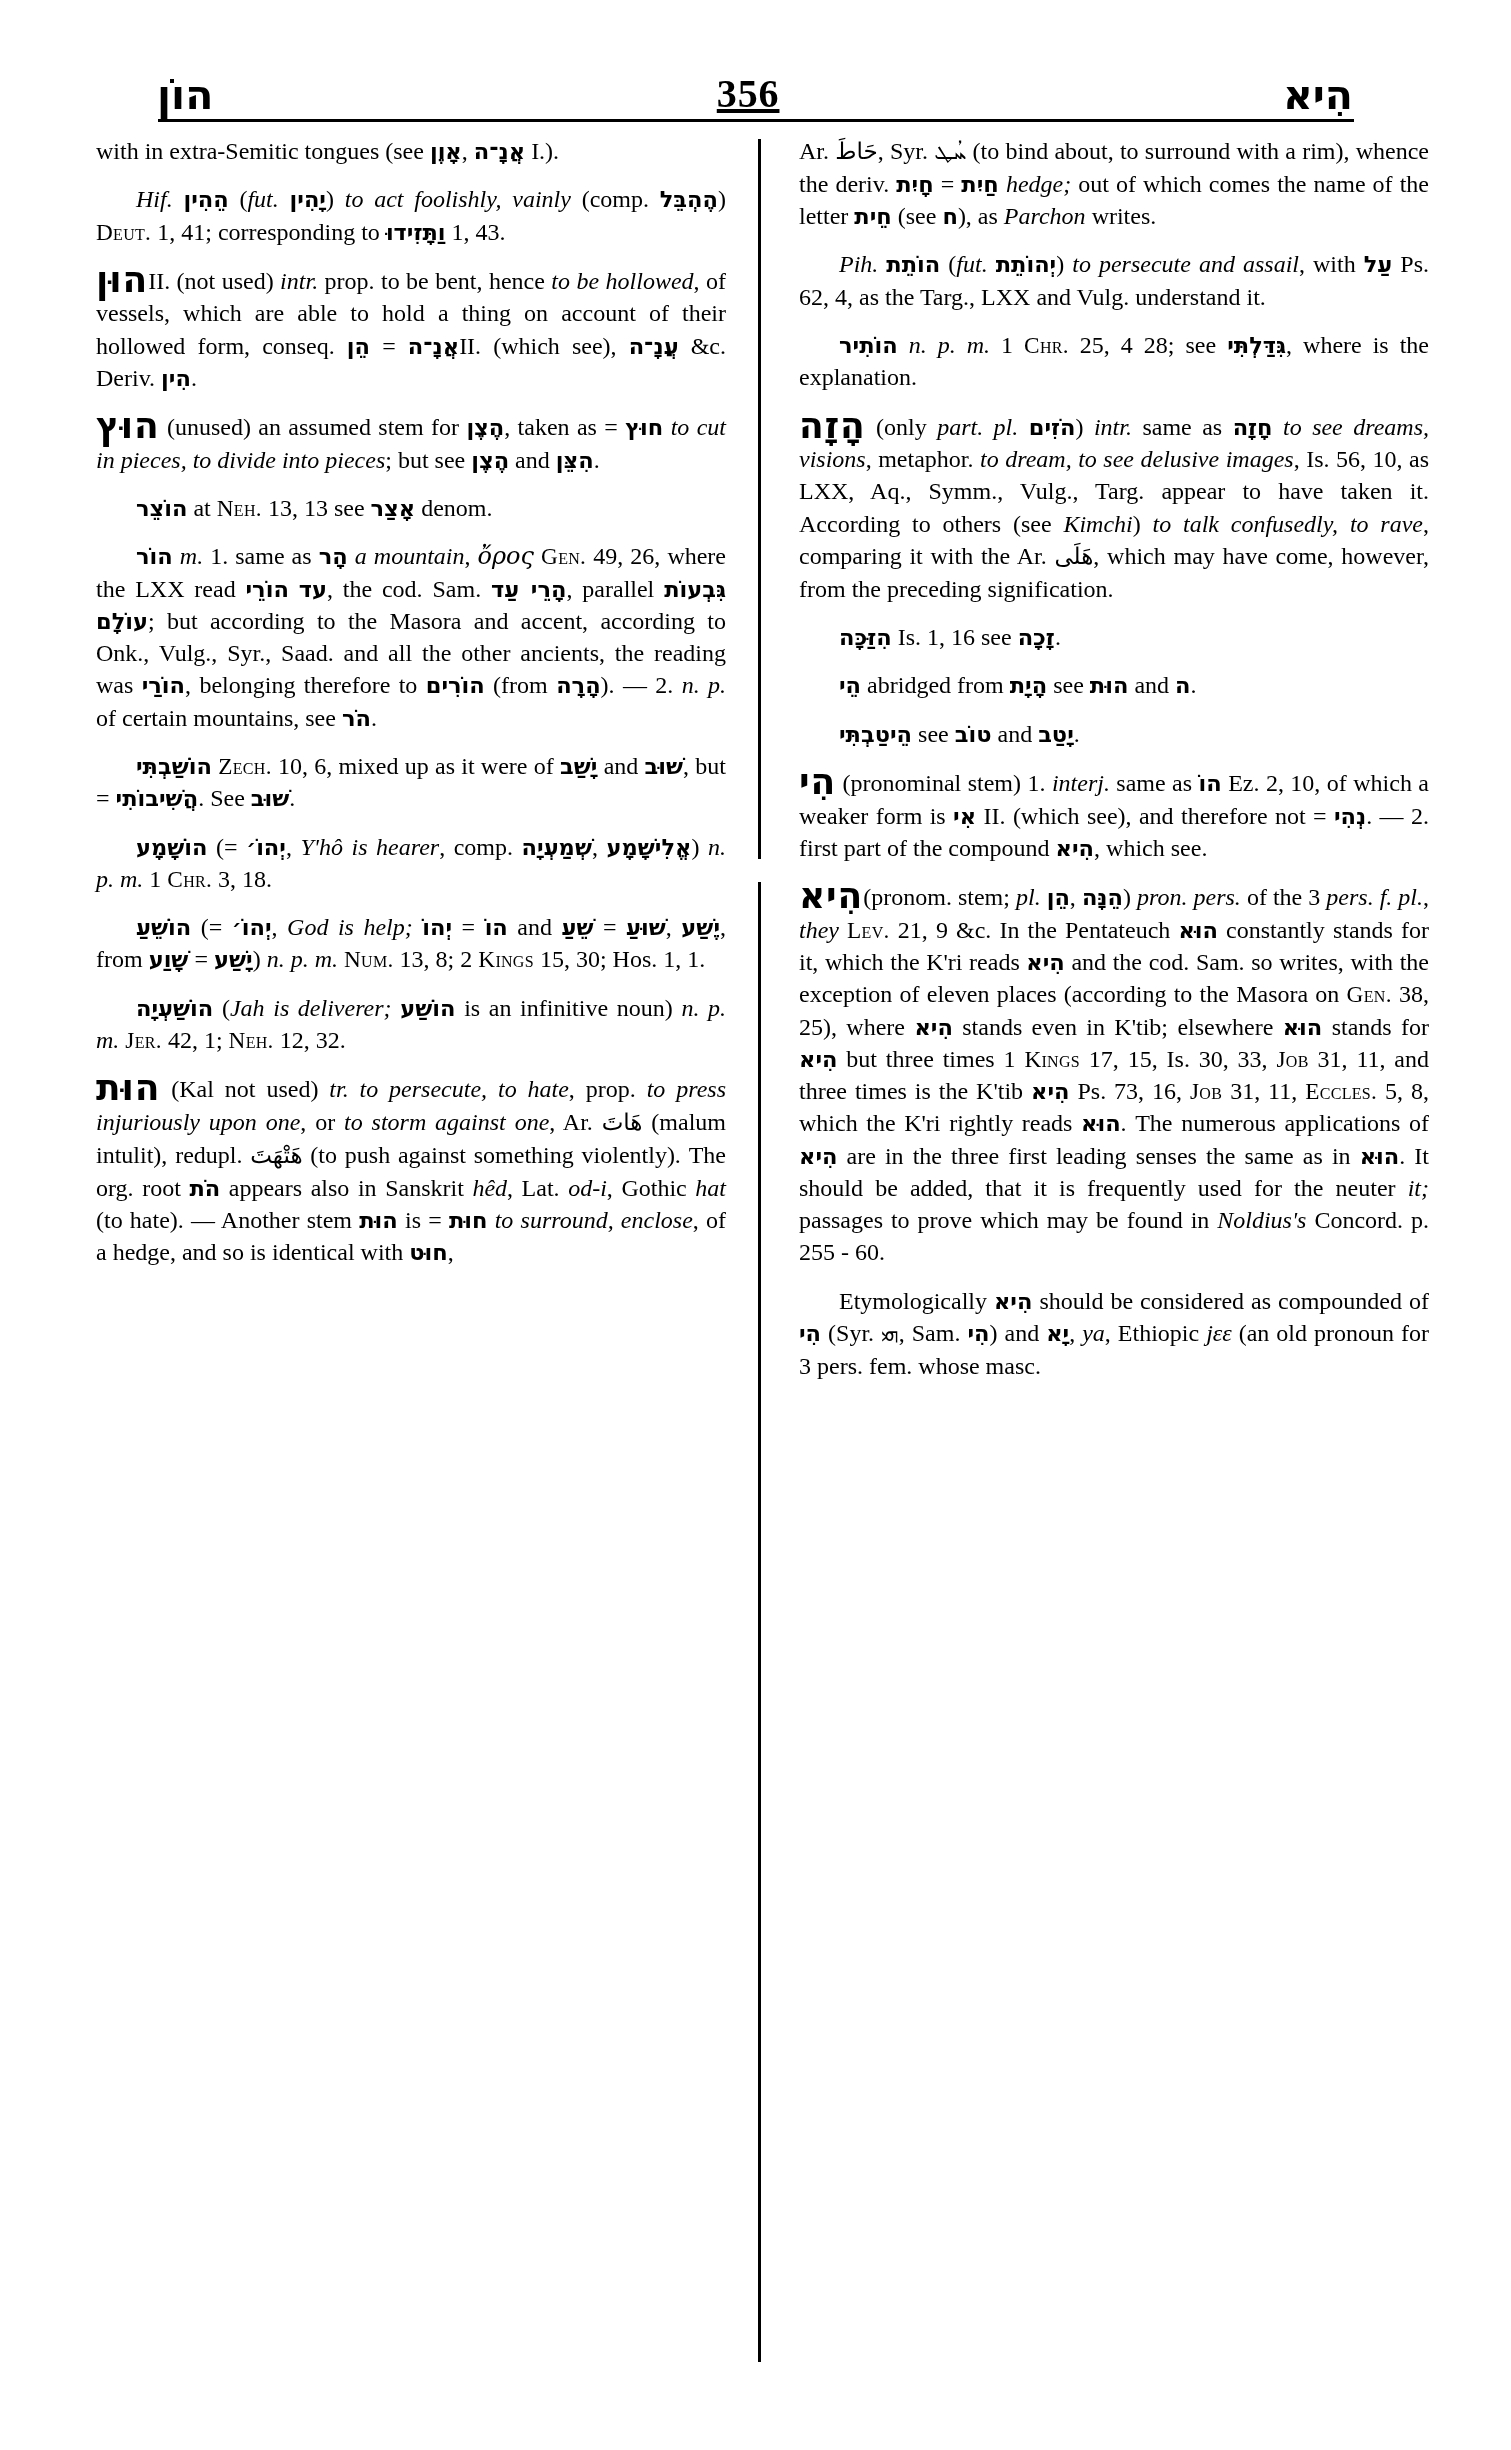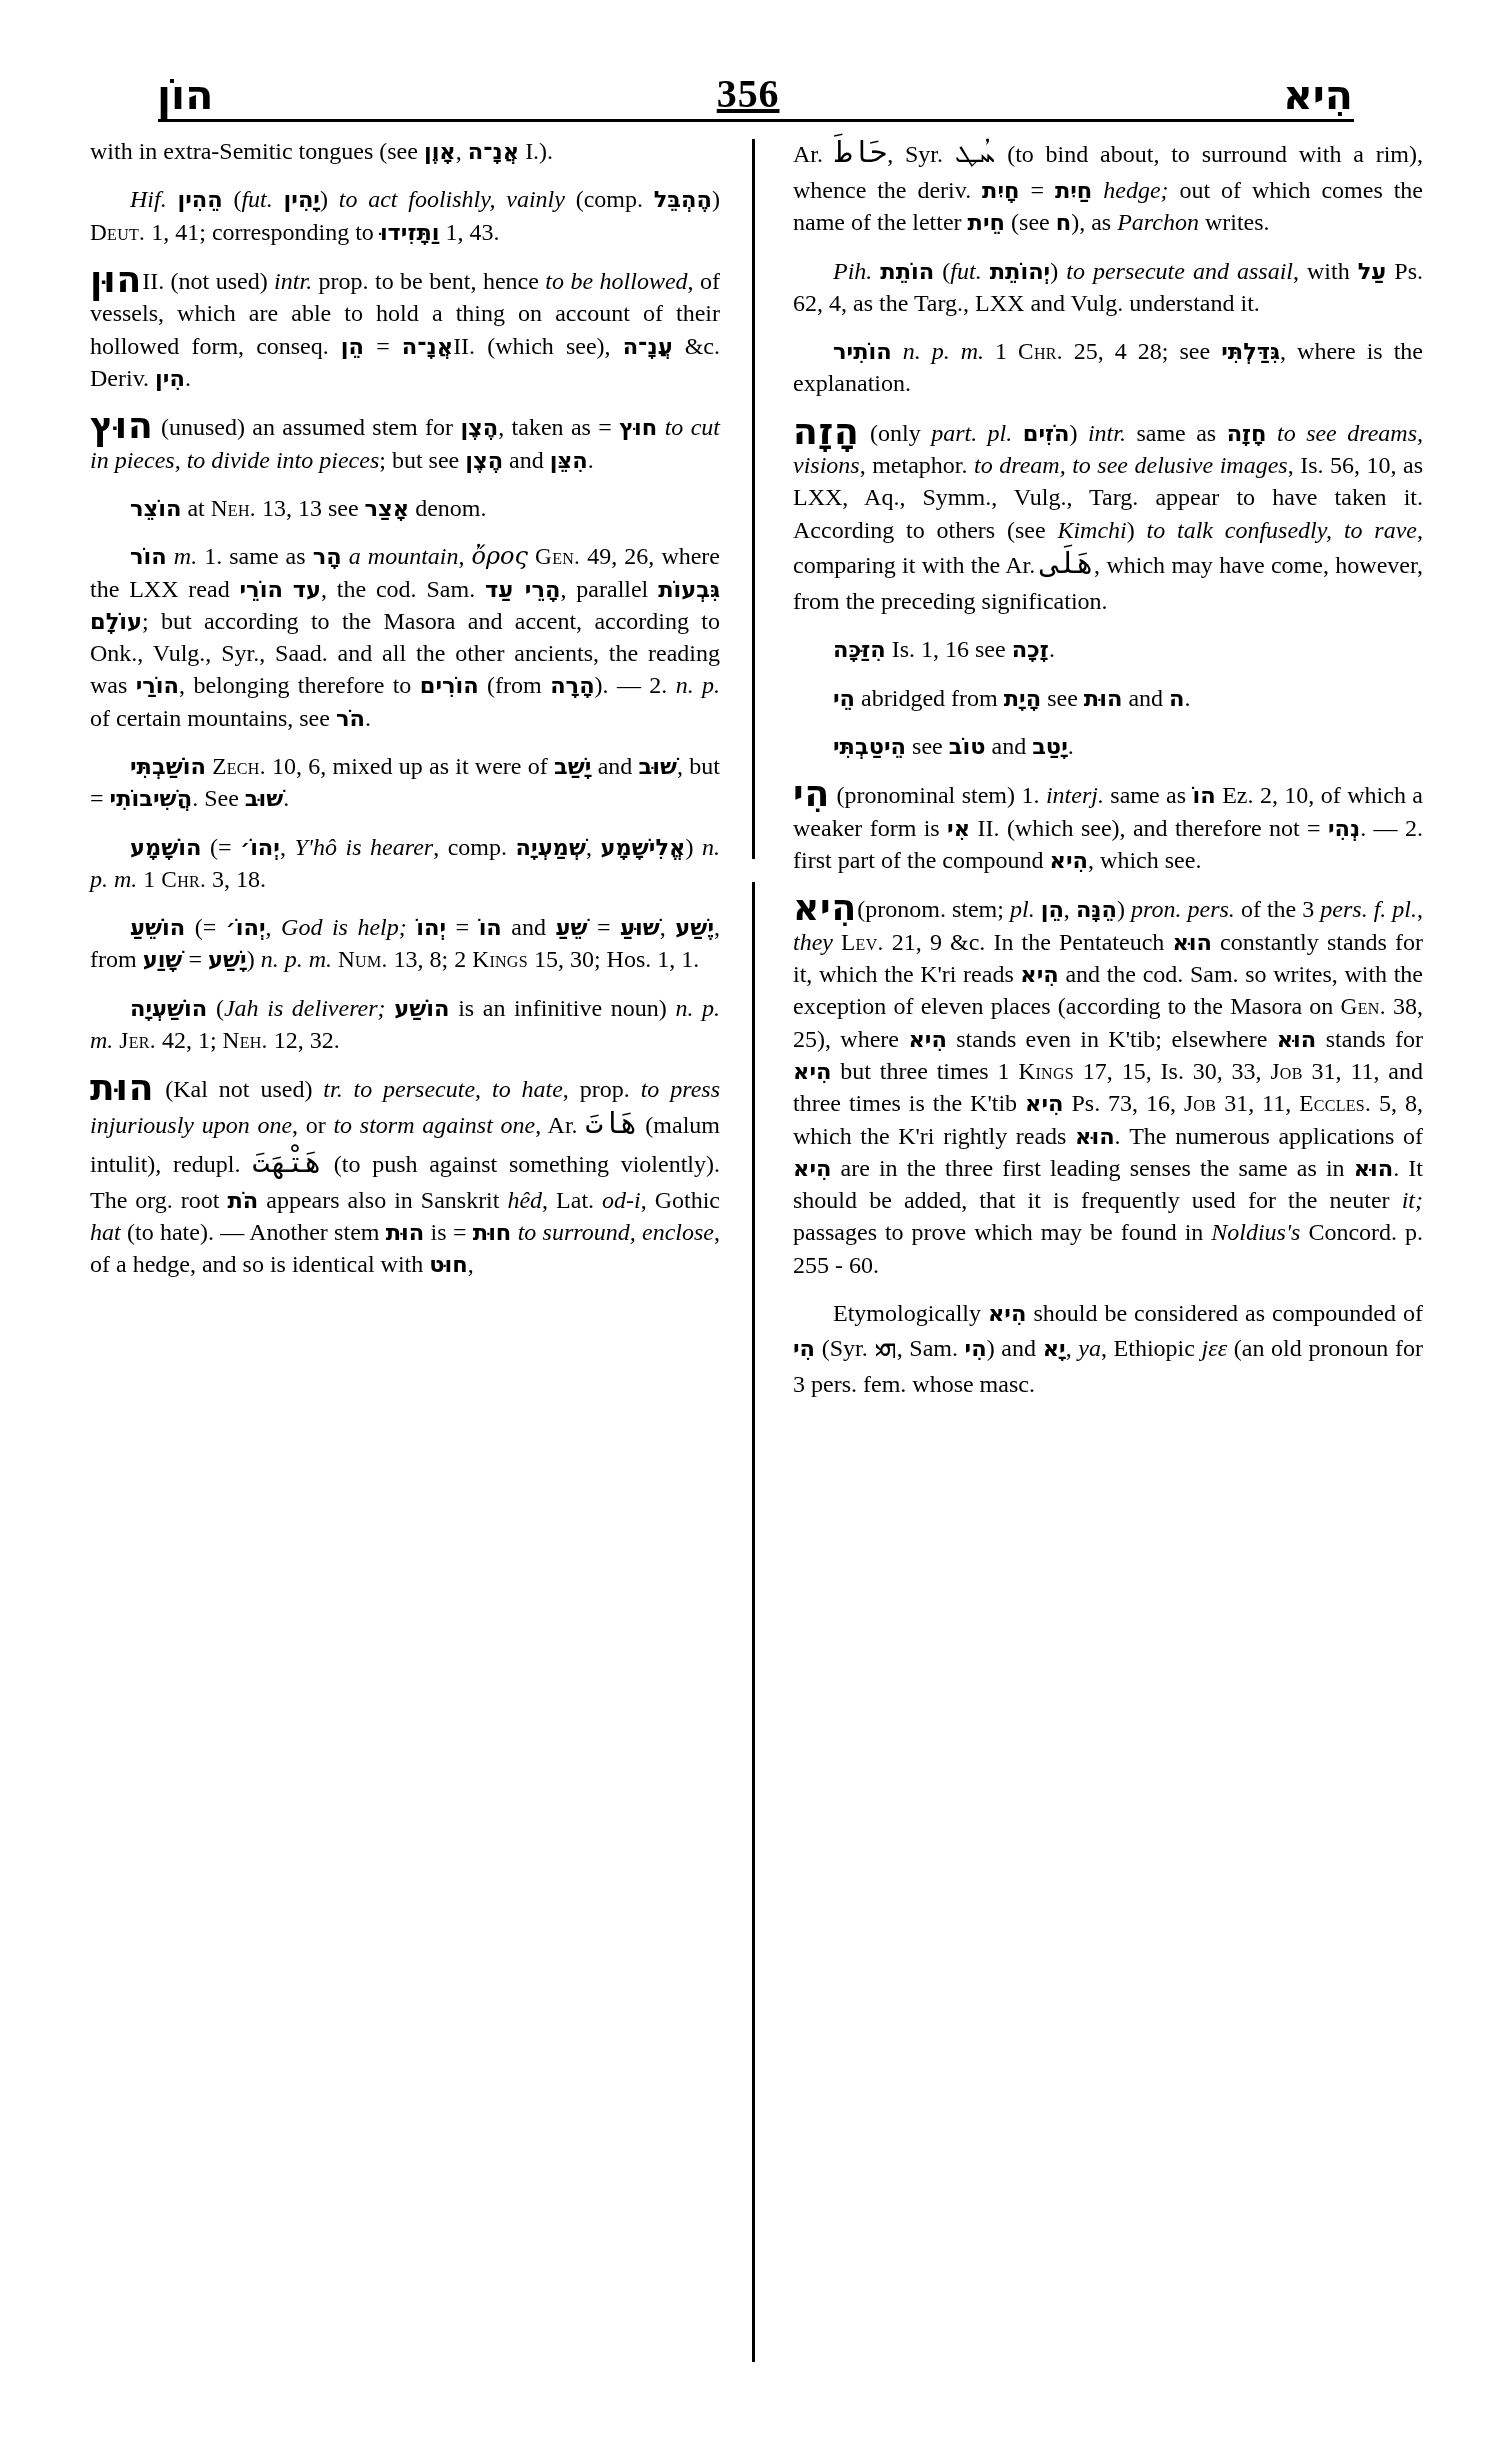--- a/index.html
+++ b/index.html
@@ -53,21 +53,21 @@
     left: 158px;
     top: 119px;
     width: 1196px;
     height: 2.7px;
     background: #000;
   }
 
   
   .cols {
     position: absolute;
-    left: 90px;
+    left: 96px;
     top: 135px;
     width: 1332px;
     height: 2249px;
   }
   .divider {
     position: absolute;
     left: 662px;
     top: 3.6px;
     width: 2.7px;
     height: 2222px;
@@ -119,22 +119,22 @@
     font-family: "DejaVu Sans", sans-serif;
     font-size: 36px;
     direction: rtl;
     unicode-bidi: isolate;
     font-weight: 700;
     line-height: 0.9;
     vertical-align: -2.7px;
     letter-spacing: 0.9px;
   }
   .ar {
-    font-family: Liberation Mono, monospace;
-    font-size: 29px;
+    font-family: Liberation Serif, serif;
+    font-size: 23px;
     direction: rtl;
     unicode-bidi: isolate;
   }
   .it { font-style: italic; }
   .sc {
     font-variant: small-caps;
     font-size: 0.97em;
     letter-spacing: 0.3px;
   }
   .gk { font-family: "DejaVu Serif", serif; font-style: italic; }

